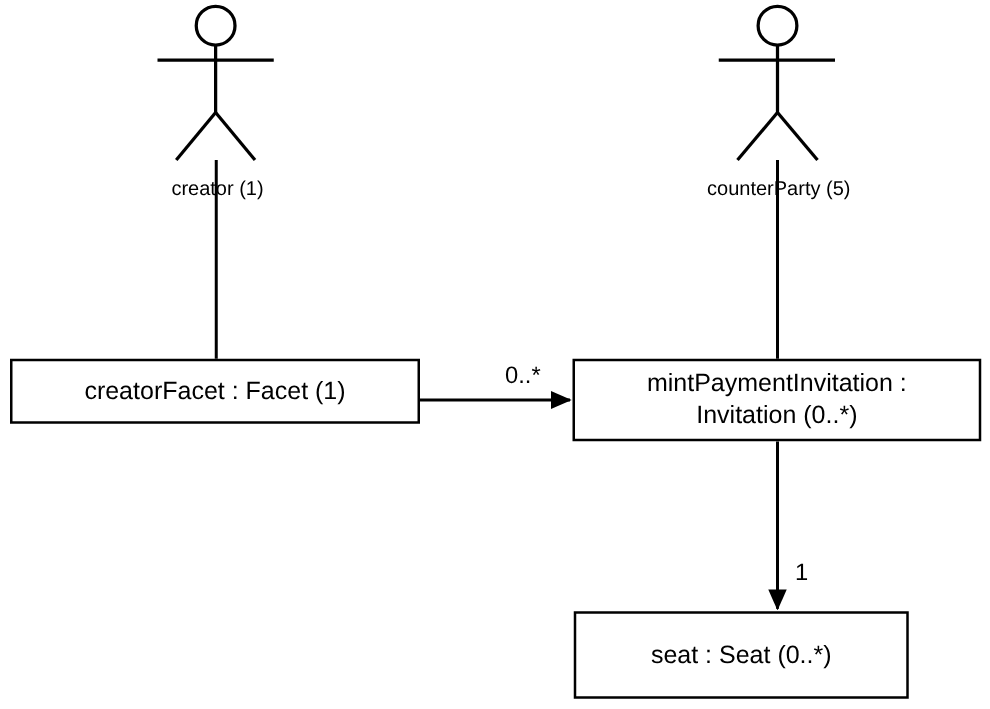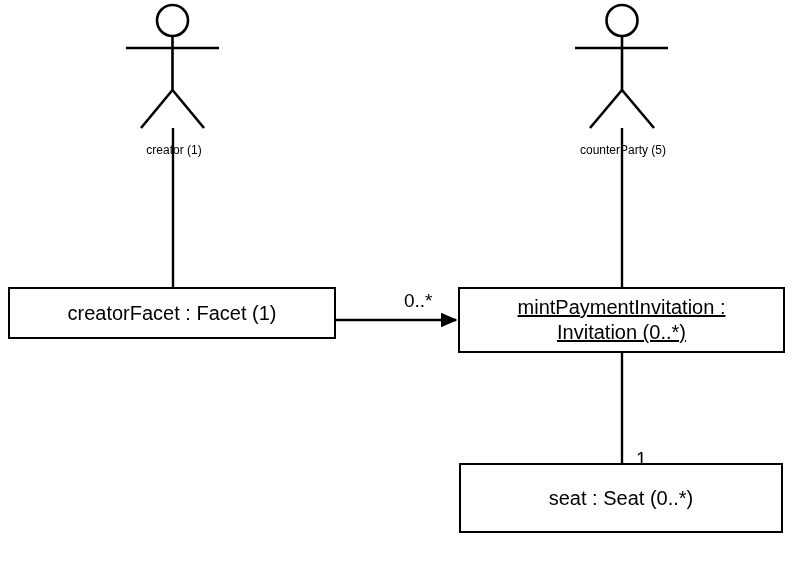--- a/index.html
+++ b/index.html
@@ -37,21 +37,21 @@
     font-size: 20px;
     color: #000000;
     font-family: "Liberation Sans", sans-serif;
   }
   .uml-box .box-text {
     white-space: pre-line;
     padding: 0 6px;
   }
   .actor-label {
     position: absolute;
-    font-size: 12px;
+    font-size: 16px;
     color: #000000;
     text-align: center;
     white-space: nowrap;
     transform: translateX(-50%);
     font-family: "Liberation Sans", sans-serif;
   }
   .edge-label {
     position: absolute;
     font-size: 19px;
     color: #000000;
@@ -97,26 +97,26 @@
   </svg>
 
   <div class="actor-label" style="left:174px; top:143px;">creator (1)</div>
 
   <div class="actor-label" style="left:623px; top:143px;">counterParty (5)</div>
 
   <div class="uml-box" style="left:8px; top:287px; width:328px; height:52px;">
     <span class="box-text">creatorFacet : Facet (1)</span>
   </div>
 
-  <div class="uml-box" style="left:458px; top:287px; width:327px; height:66px;text-decoration:underline;">
+  <div class="uml-box" style="left:458px; top:287px; width:327px; height:66px;">
     <span class="box-text">mintPaymentInvitation :
 Invitation (0..*)</span>
   </div>
 
-  <div class="uml-box" style="left:459px; top:463px; width:324px; height:70px;">
+  <div class="uml-box" style="left:459px; top:489px; width:268px; height:70px;">
     <span class="box-text">seat : Seat (0..*)</span>
   </div>
 
   <div class="edge-label" style="left:404px; top:290px;">0..*</div>
 
   <div class="edge-label" style="left:636px; top:448px;">1</div>
 
 </div>
 
 </body></html>

